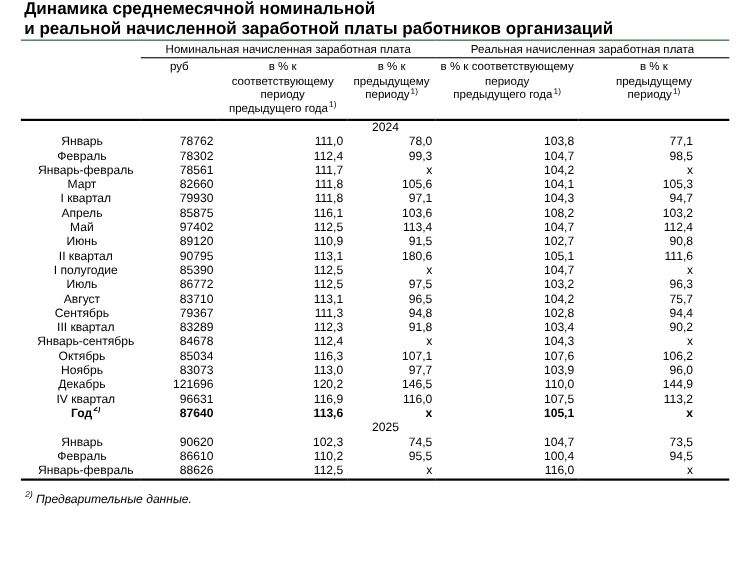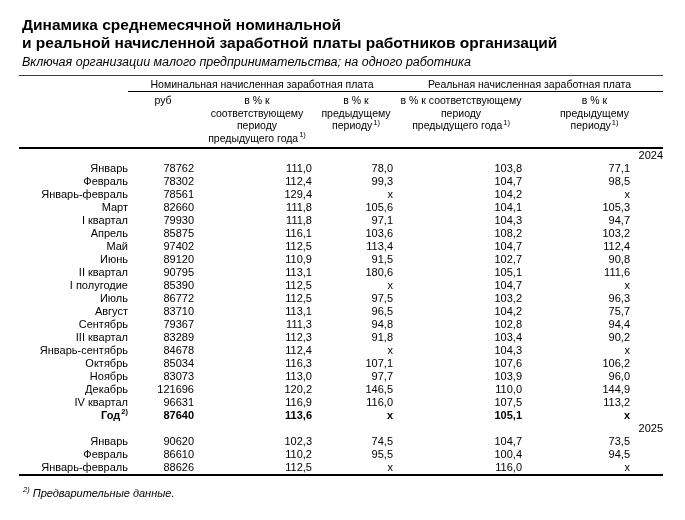--- a/index.html
+++ b/index.html
@@ -9,21 +9,21 @@
     width: 685px;
     height: 520px;
     font-family: "Liberation Sans", sans-serif;
     color: #000;
     -webkit-font-smoothing: antialiased;
   }
   .page {
     width: 685px;
     height: 520px;
     box-sizing: border-box;
-    padding: 16px 0 0 22px;
+    padding: 0 0 0 22px;
     overflow: hidden;
   }
   .title {
     font-size: 15.5px;
     line-height: 18px;
     font-weight: bold;
     margin: 0;
   }
   .subtitle {
     font-size: 12.5px;
@@ -78,21 +78,21 @@
     line-height: 11.5px;
     height: 13px;
     vertical-align: middle;
   }
   tbody td.val { text-align: right; }
   tbody td.c1 { padding-right: 4px; }
   tbody td.c2 { padding-right: 4px; }
   tbody td.c3 { padding-right: 3px; }
   tbody td.c4 { padding-right: 4px; }
   tbody td.c5 { padding-right: 33px; }
-  tbody td.label { text-align: right; padding-left: 2px; white-space: nowrap; }
+  tbody td.label { text-align: center; padding-left: 2px; white-space: nowrap; }
   tbody tr.sub td.label,
   tbody tr.total td.label { padding-left: 9px; }
   tbody tr.year td.label { padding-left: 19px; }
   tbody tr.total td { font-weight: bold; }
   tbody tr:last-child td { border-bottom: 2px solid #000; }
   
   .footnotes {
     margin-top: 11px;
     margin-left: 0;
   }
@@ -103,21 +103,20 @@
   }
   .footnote sup { font-size: 7.5px; margin-right: 3px; }
 </style>
 </head>
 <body>
 
 <div class="page">
 
   <h1 class="title"><span>Динамика среднемесячной номинальной</span><br><span>и реальной начисленной заработной платы работников организаций</span></h1>
 
-  <div class="subtitle">Включая организации малого предпринимательства; на одного работника</div>
 
   <table class="wages">
     <colgroup>
       <col style="width:109px">
       <col style="width:70px">
       <col style="width:118px">
       <col style="width:80px">
       <col style="width:130px">
       <col style="width:137px">
     </colgroup>
@@ -159,21 +158,21 @@
           <td class="label">Февраль</td>
           <td class="val c1">78302</td>
           <td class="val c2">112,4</td>
           <td class="val c3">99,3</td>
           <td class="val c4">104,7</td>
           <td class="val c5">98,5</td>
         </tr>
         <tr class="sub">
           <td class="label">Январь-февраль</td>
           <td class="val c1">78561</td>
-          <td class="val c2">129,4</td>
+          <td class="val c2">111,7</td>
           <td class="val c3">x</td>
           <td class="val c4">104,2</td>
           <td class="val c5">x</td>
         </tr>
         <tr class="month">
           <td class="label">Март</td>
           <td class="val c1">82660</td>
           <td class="val c2">111,8</td>
           <td class="val c3">105,6</td>
           <td class="val c4">104,1</td>

